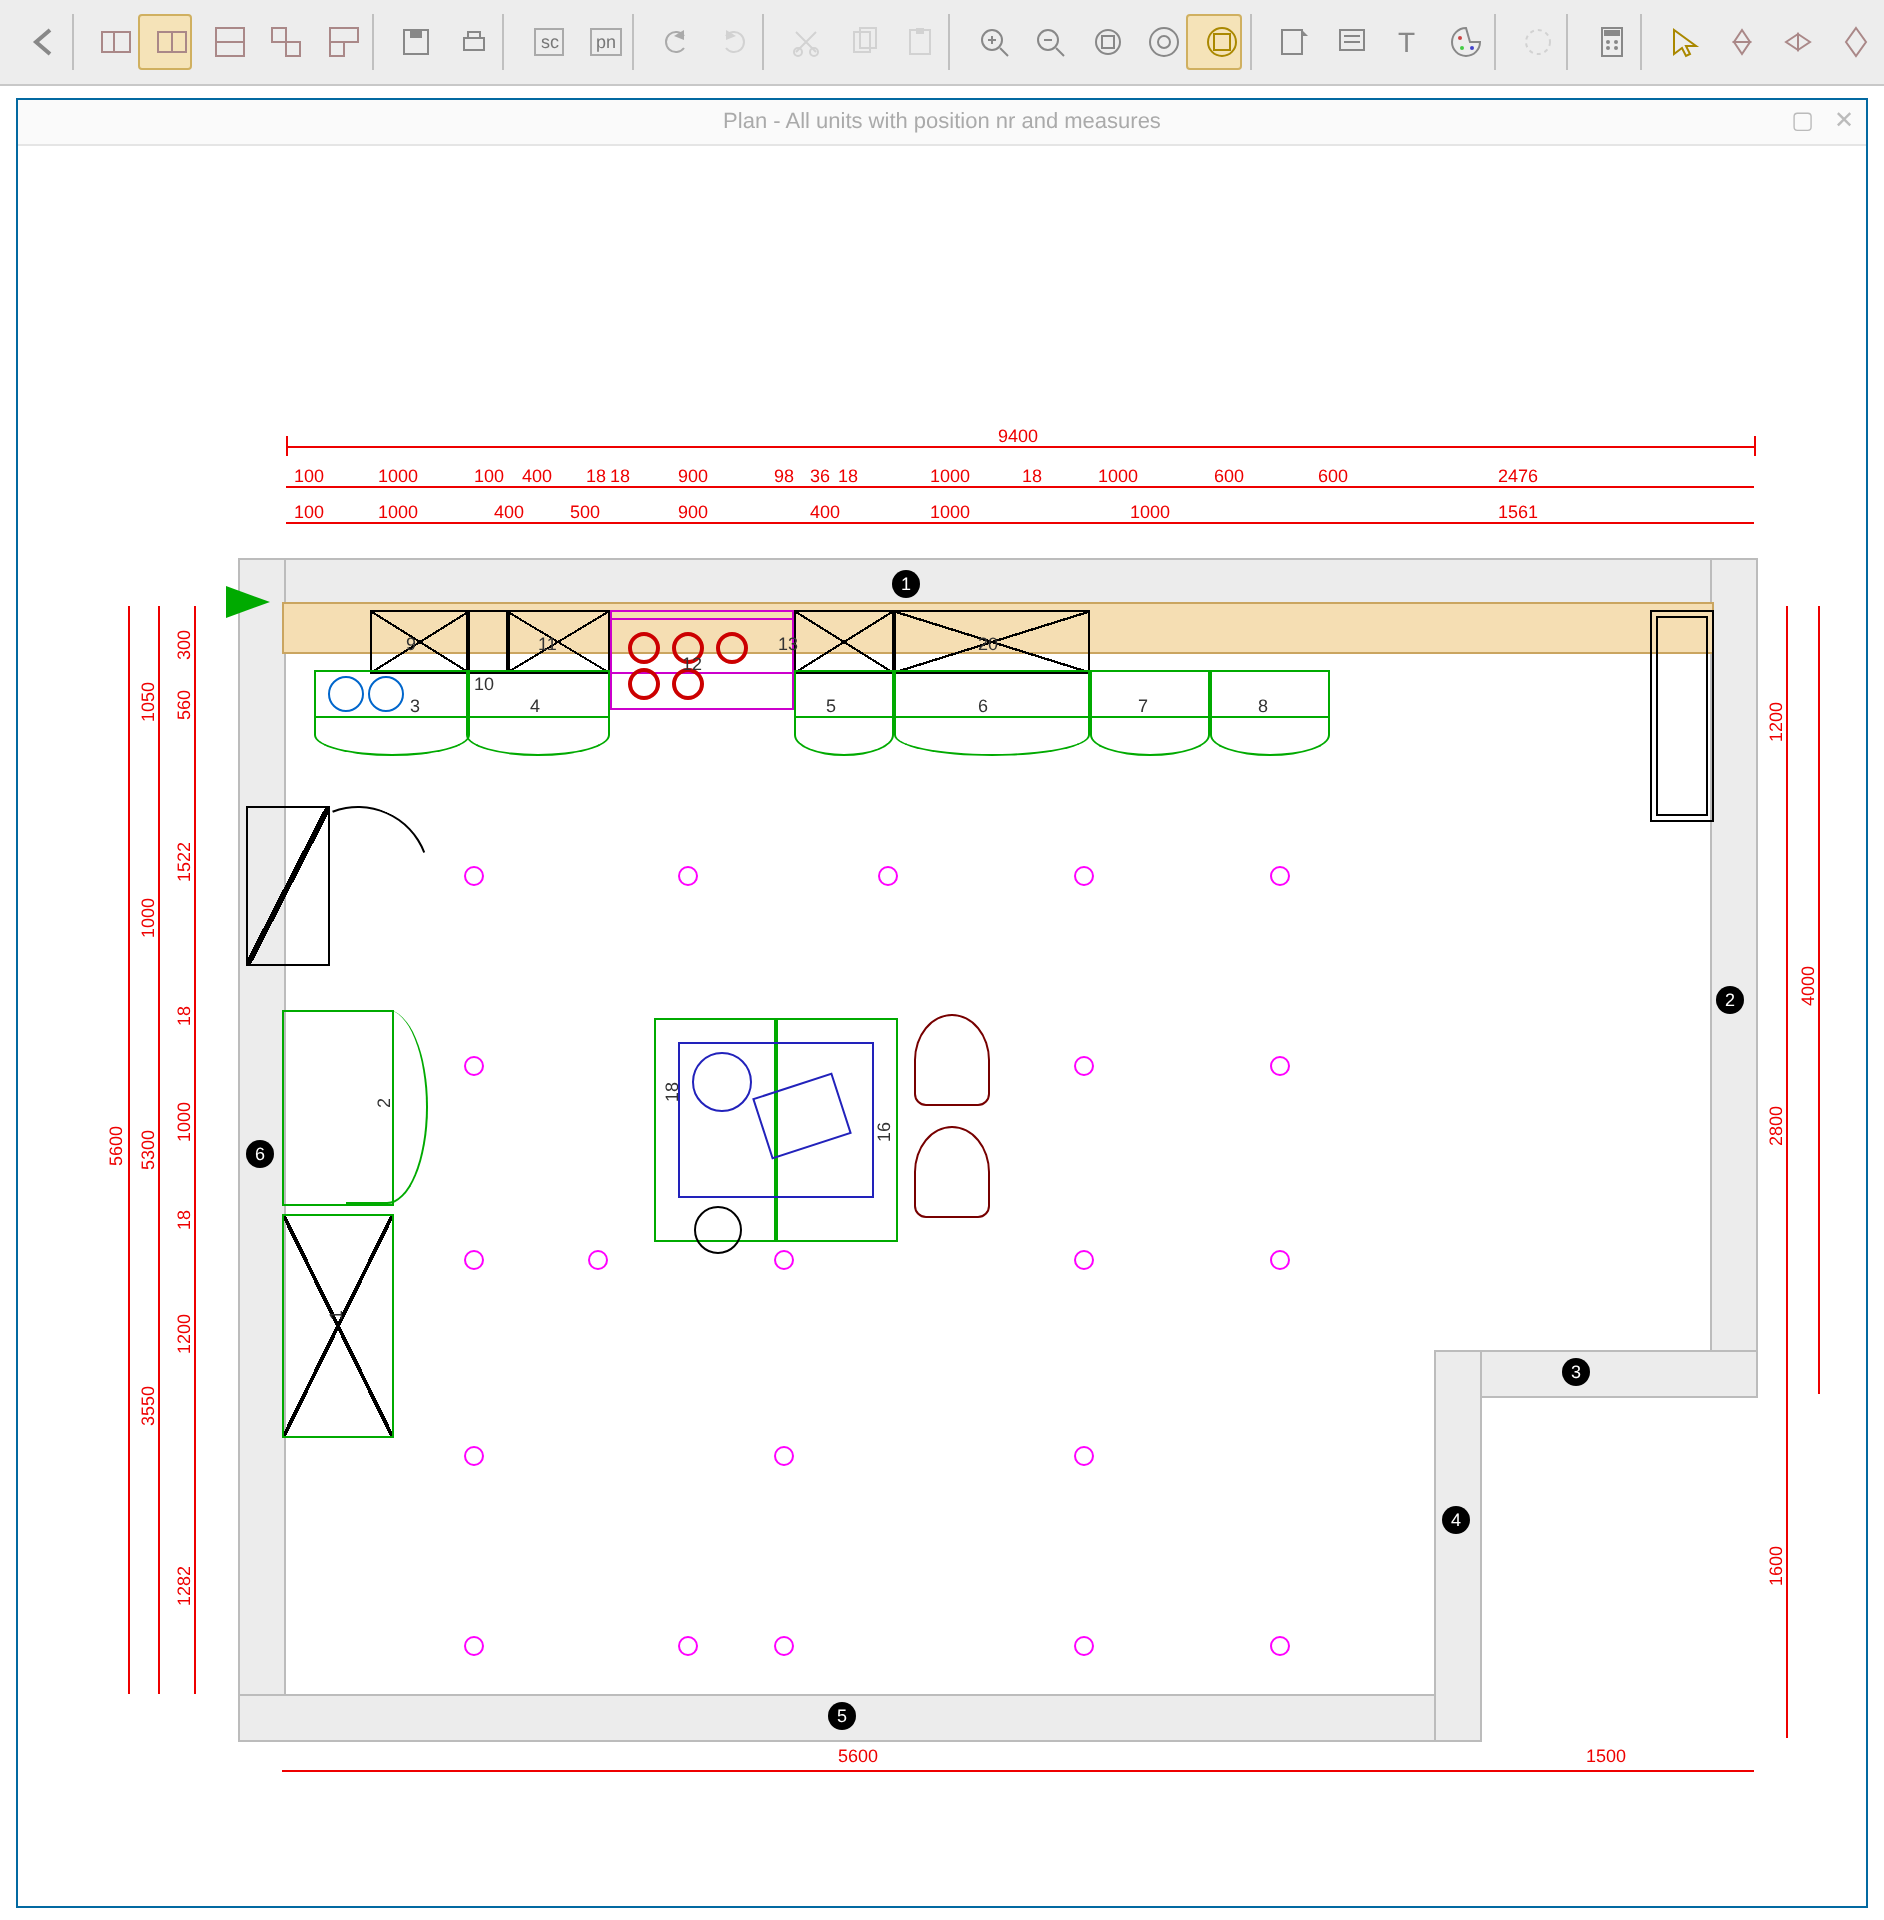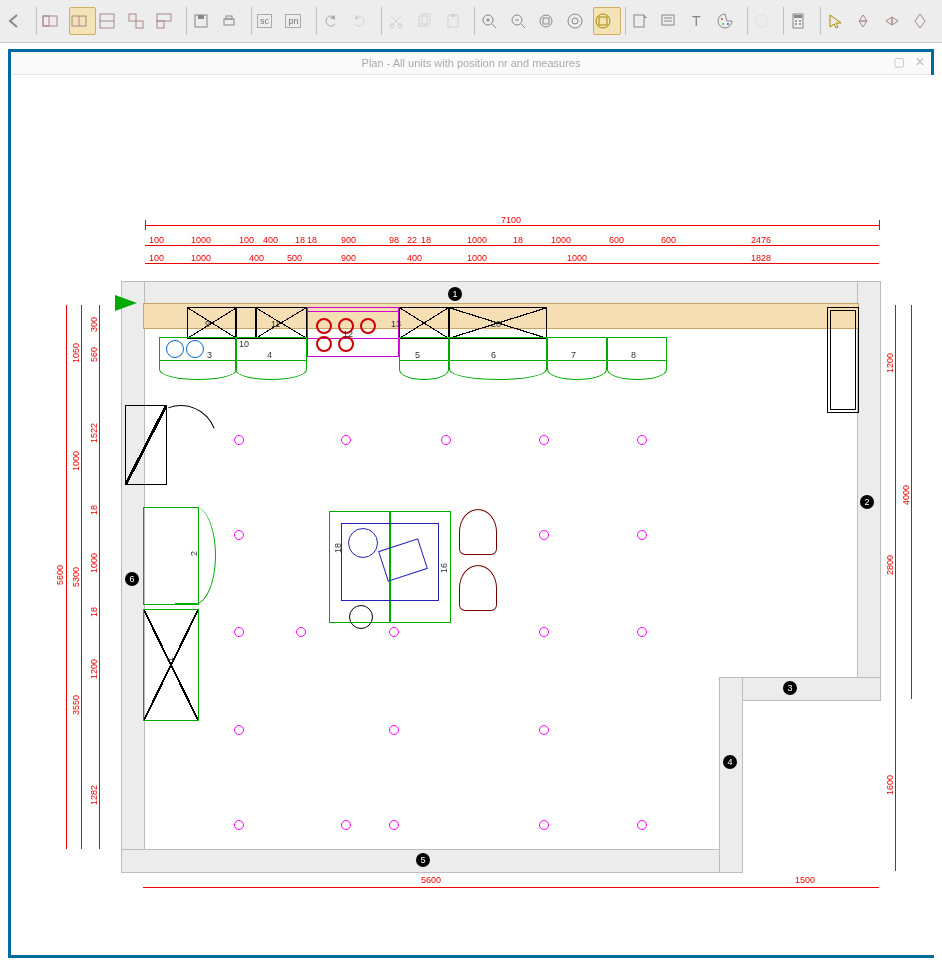--- a/index.html
+++ b/index.html
@@ -1,22 +1,22 @@
 <!DOCTYPE html>
 <html><head>
 <meta charset="utf-8">
 <style>
 html,body{margin:0;padding:0;background:#fff;font-family:Arial,Helvetica,sans-serif;font-size:10px;color:#555}
 .toolbar{display:flex;align-items:center;height:42px;background:#ededed;border-bottom:1px solid #c8c8c8;padding:0 4px;gap:1px}
 .tb-sep{width:1px;height:28px;background:#c0c0c0;margin:0 3px}
-.tb-btn{width:26px;height:26px;display:flex;align-items:center;justify-content:flex-start;border:1px solid transparent;border-radius:2px;cursor:pointer;color:#8a7a5a}
+.tb-btn{width:26px;height:26px;display:flex;align-items:center;justify-content:flex-end;border:1px solid transparent;border-radius:2px;cursor:pointer;color:#8a7a5a}
 .tb-btn.sel{background:#f5e3b8;border-color:#d0b060}
 .tb-btn svg{display:block}
 .tb-txt{font-size:9px;font-family:Arial;color:#777;border:1px solid #aaa;padding:1px 2px}
-.win{margin:6px 8px 0 8px;border:3px solid #0369a1}
+.win{margin:6px 8px 0 8px;border:1px solid #0369a1}
 .win-title{height:22px;display:flex;align-items:center;justify-content:center;position:relative;background:#fafafa;border-bottom:1px solid #e5e5e5;color:#aaa;font-size:11px}
 .win-ctrl{position:absolute;right:6px;top:3px;display:flex;gap:10px;color:#bbb;font-size:12px}
 .canvas{position:relative;width:924px;height:880px;background:#fff;overflow:hidden}
 .dim-line{position:absolute;background:#e00}
 .dim-h{height:1px}
 .dim-v{width:1px}
 .tick{position:absolute;background:#e00}
 .tick-v{width:1px;height:10px}
 .dim-txt{position:absolute;font-size:9px;color:#e00;white-space:nowrap}
 .dim-txt.v{writing-mode:vertical-rl;transform:rotate(180deg)}
@@ -352,50 +352,50 @@
     <div class="num" style="left:380px;top:244px">13</div>
     <div class="num" style="left:480px;top:244px">20</div>
     <div class="num" style="left:428px;top:488px;writing-mode:vertical-rl;transform:rotate(180deg)">16</div>
     <div class="num" style="left:322px;top:468px;writing-mode:vertical-rl;transform:rotate(180deg)">18</div>
     <div class="num" style="left:154px;top:582px;writing-mode:vertical-rl;transform:rotate(180deg)">1</div>
     <div class="num" style="left:178px;top:476px;writing-mode:vertical-rl;transform:rotate(180deg)">2</div>
 
     <div class="dim-line dim-h" style="left:134px;top:150px;width:734px"></div>
     <div class="tick tick-v" style="left:134px;top:145px"></div>
       <div class="tick tick-v" style="left:868px;top:145px"></div>
-    <div class="dim-txt" style="left:490px;top:140px">7100</div>
+    <div class="dim-txt" style="left:490px;top:140px">9400</div>
 
     <div class="dim-line dim-h" style="left:134px;top:170px;width:734px"></div>
     <div class="dim-txt" style="left:138px;top:160px">100</div>
     <div class="dim-txt" style="left:180px;top:160px">1000</div>
     <div class="dim-txt" style="left:228px;top:160px">100</div>
     <div class="dim-txt" style="left:252px;top:160px">400</div>
     <div class="dim-txt" style="left:284px;top:160px">18</div>
     <div class="dim-txt" style="left:296px;top:160px">18</div>
     <div class="dim-txt" style="left:330px;top:160px">900</div>
     <div class="dim-txt" style="left:378px;top:160px">98</div>
-    <div class="dim-txt" style="left:396px;top:160px">22</div>
+    <div class="dim-txt" style="left:396px;top:160px">36</div>
     <div class="dim-txt" style="left:410px;top:160px">18</div>
     <div class="dim-txt" style="left:456px;top:160px">1000</div>
     <div class="dim-txt" style="left:502px;top:160px">18</div>
     <div class="dim-txt" style="left:540px;top:160px">1000</div>
     <div class="dim-txt" style="left:598px;top:160px">600</div>
     <div class="dim-txt" style="left:650px;top:160px">600</div>
     <div class="dim-txt" style="left:740px;top:160px">2476</div>
 
     <div class="dim-line dim-h" style="left:134px;top:188px;width:734px"></div>
     <div class="dim-txt" style="left:138px;top:178px">100</div>
     <div class="dim-txt" style="left:180px;top:178px">1000</div>
     <div class="dim-txt" style="left:238px;top:178px">400</div>
     <div class="dim-txt" style="left:276px;top:178px">500</div>
     <div class="dim-txt" style="left:330px;top:178px">900</div>
     <div class="dim-txt" style="left:396px;top:178px">400</div>
     <div class="dim-txt" style="left:456px;top:178px">1000</div>
     <div class="dim-txt" style="left:556px;top:178px">1000</div>
-    <div class="dim-txt" style="left:740px;top:178px">1828</div>
+    <div class="dim-txt" style="left:740px;top:178px">1561</div>
 
     <div class="dim-line dim-v" style="left:55px;top:230px;height:544px"></div>
     <div class="dim-txt v" style="left:44px;top:490px">5600</div>
     <div class="dim-line dim-v" style="left:70px;top:230px;height:544px"></div>
     <div class="dim-txt v" style="left:60px;top:268px">1050</div>
     <div class="dim-txt v" style="left:60px;top:376px">1000</div>
     <div class="dim-txt v" style="left:60px;top:492px">5300</div>
     <div class="dim-txt v" style="left:60px;top:620px">3550</div>
 
     <div class="dim-line dim-v" style="left:88px;top:230px;height:544px"></div>

